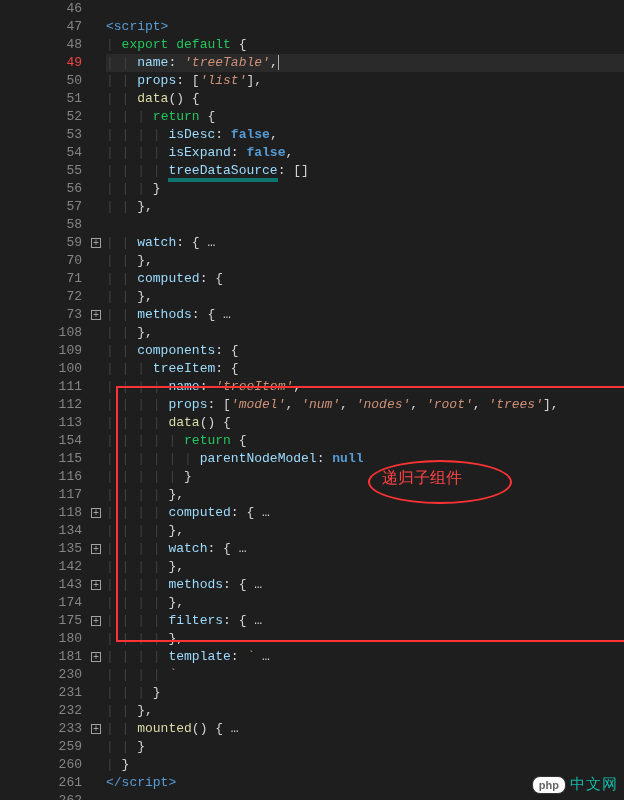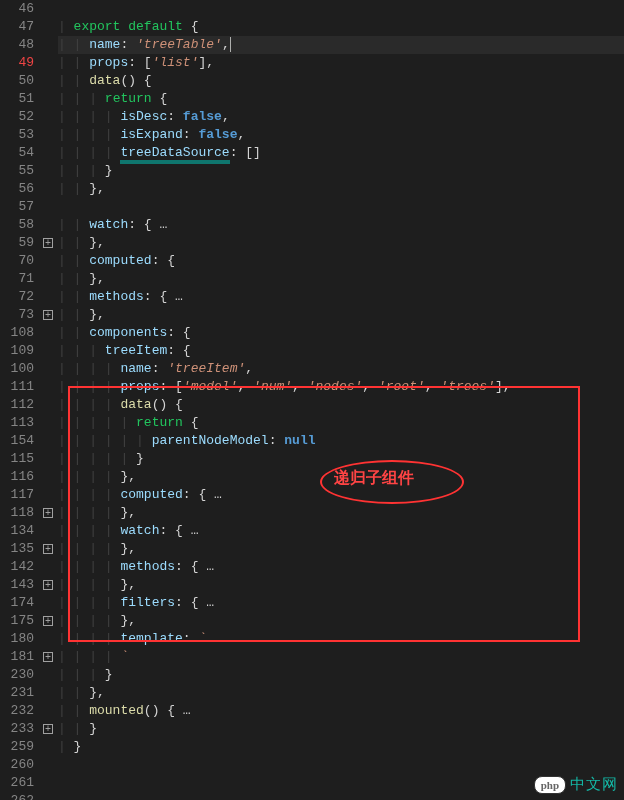--- a/index.html
+++ b/index.html
@@ -11,20 +11,21 @@
     color: #d4d4d4;
     width: 624px;
     height: 800px;
     overflow: hidden;
     position: relative;
   }
   .editor {
     display: flex;
     height: 100%;
     position: relative;
+    margin-left: 48px;
   }
   .gutter {
     width: 40px;
     text-align: right;
     flex-shrink: 0;
     user-select: none;
     padding-top: 0;
   }
   .fold {
     width: 16px;
@@ -104,29 +105,28 @@
     pointer-events: none;
   }
   .annot-text {
     position: absolute;
     left: 334px;
     top: 468px;
     color: #ff4444;
     font-size: 16px;
     font-family: "Microsoft YaHei", sans-serif;
     pointer-events: none;
-    font-weight: bold;
   }
   .watermark {
     position: absolute;
     right: 6px;
     bottom: 6px;
     display: flex;
     align-items: center;
-    font-family: Liberation Serif, serif;
+    font-family: Liberation Sans, sans-serif;
   }
   .wm-badge {
     background: #fff;
     color: #666;
     font-weight: bold;
     font-size: 11px;
     padding: 2px 6px;
     border-radius: 8px;
     margin-right: 4px;
     border: 1px solid #333;
@@ -230,20 +230,21 @@
       <div class="fc"></div>
       <div class="fc"></div>
       <div class="fc"><span>+</span></div>
       <div class="fc"></div>
       <div class="fc"></div>
       <div class="fc"></div>
       <div class="fc"></div>
     </div>
   <div class="code" id="code">
       <div class="row"></div>
+      <div class="row"><span class="tag">&lt;script&gt;</span></div>
       <div class="row"><span class="guide">| </span><span class="kw">export</span><span class="punc"> </span><span class="kw">default</span><span class="punc"> {</span></div>
       <div class="row hl-line"><span class="guide">| </span><span class="guide">| </span><span class="prop">name</span><span class="punc">: </span><span class="str">'treeTable'</span><span class="punc">,</span><span class="cursor"></span></div>
       <div class="row"><span class="guide">| </span><span class="guide">| </span><span class="prop">props</span><span class="punc">: [</span><span class="str">'list'</span><span class="punc">],</span></div>
       <div class="row"><span class="guide">| </span><span class="guide">| </span><span class="fn">data</span><span class="punc">() {</span></div>
       <div class="row"><span class="guide">| </span><span class="guide">| </span><span class="guide">| </span><span class="kw">return</span><span class="punc"> {</span></div>
       <div class="row"><span class="guide">| </span><span class="guide">| </span><span class="guide">| </span><span class="guide">| </span><span class="prop">isDesc</span><span class="punc">: </span><span class="lit">false</span><span class="punc">,</span></div>
       <div class="row"><span class="guide">| </span><span class="guide">| </span><span class="guide">| </span><span class="guide">| </span><span class="prop">isExpand</span><span class="punc">: </span><span class="lit">false</span><span class="punc">,</span></div>
       <div class="row"><span class="guide">| </span><span class="guide">| </span><span class="guide">| </span><span class="guide">| </span><span class="prop underline-warn">treeDataSource</span><span class="punc">: []</span></div>
       <div class="row"><span class="guide">| </span><span class="guide">| </span><span class="guide">| </span><span class="punc">}</span></div>
       <div class="row"><span class="guide">| </span><span class="guide">| </span><span class="punc">},</span></div>
@@ -271,20 +272,21 @@
       <div class="row"><span class="guide">| </span><span class="guide">| </span><span class="guide">| </span><span class="guide">| </span><span class="punc">},</span></div>
       <div class="row"><span class="guide">| </span><span class="guide">| </span><span class="guide">| </span><span class="guide">| </span><span class="prop">filters</span><span class="punc">: {</span><span class="ellip"> …</span></div>
       <div class="row"><span class="guide">| </span><span class="guide">| </span><span class="guide">| </span><span class="guide">| </span><span class="punc">},</span></div>
       <div class="row"><span class="guide">| </span><span class="guide">| </span><span class="guide">| </span><span class="guide">| </span><span class="prop">template</span><span class="punc">: </span><span class="str">`</span><span class="ellip"> …</span></div>
       <div class="row"><span class="guide">| </span><span class="guide">| </span><span class="guide">| </span><span class="guide">| </span><span class="str">`</span></div>
       <div class="row"><span class="guide">| </span><span class="guide">| </span><span class="guide">| </span><span class="punc">}</span></div>
       <div class="row"><span class="guide">| </span><span class="guide">| </span><span class="punc">},</span></div>
       <div class="row"><span class="guide">| </span><span class="guide">| </span><span class="fn">mounted</span><span class="punc">() {</span><span class="ellip"> …</span></div>
       <div class="row"><span class="guide">| </span><span class="guide">| </span><span class="punc">}</span></div>
       <div class="row"><span class="guide">| </span><span class="punc">}</span></div>
+      <div class="row"><span class="tag">&lt;/</span><span class="tag">script&gt;</span></div>
       <div class="row"></div>
     </div>
 
   <div class="redbox"></div>
   <div class="annot-ellipse"></div>
   <div class="annot-text">递归子组件</div>
 
   <div class="watermark">
     <span class="wm-badge">php</span>
     <span class="wm-text">中文网</span>

